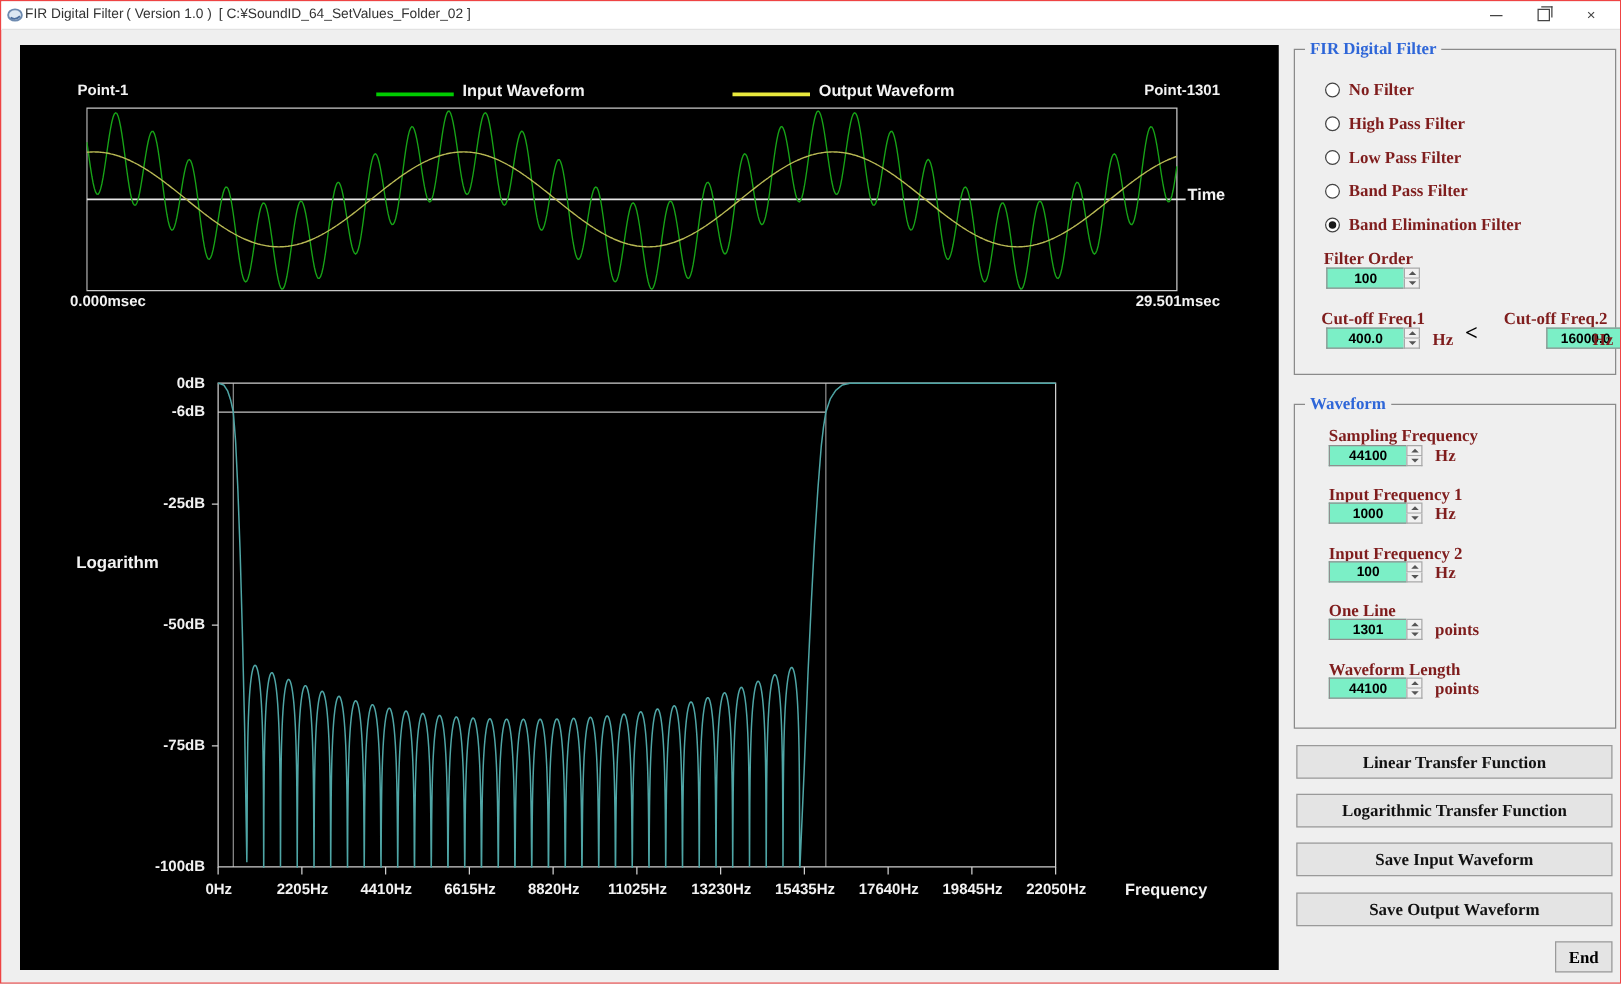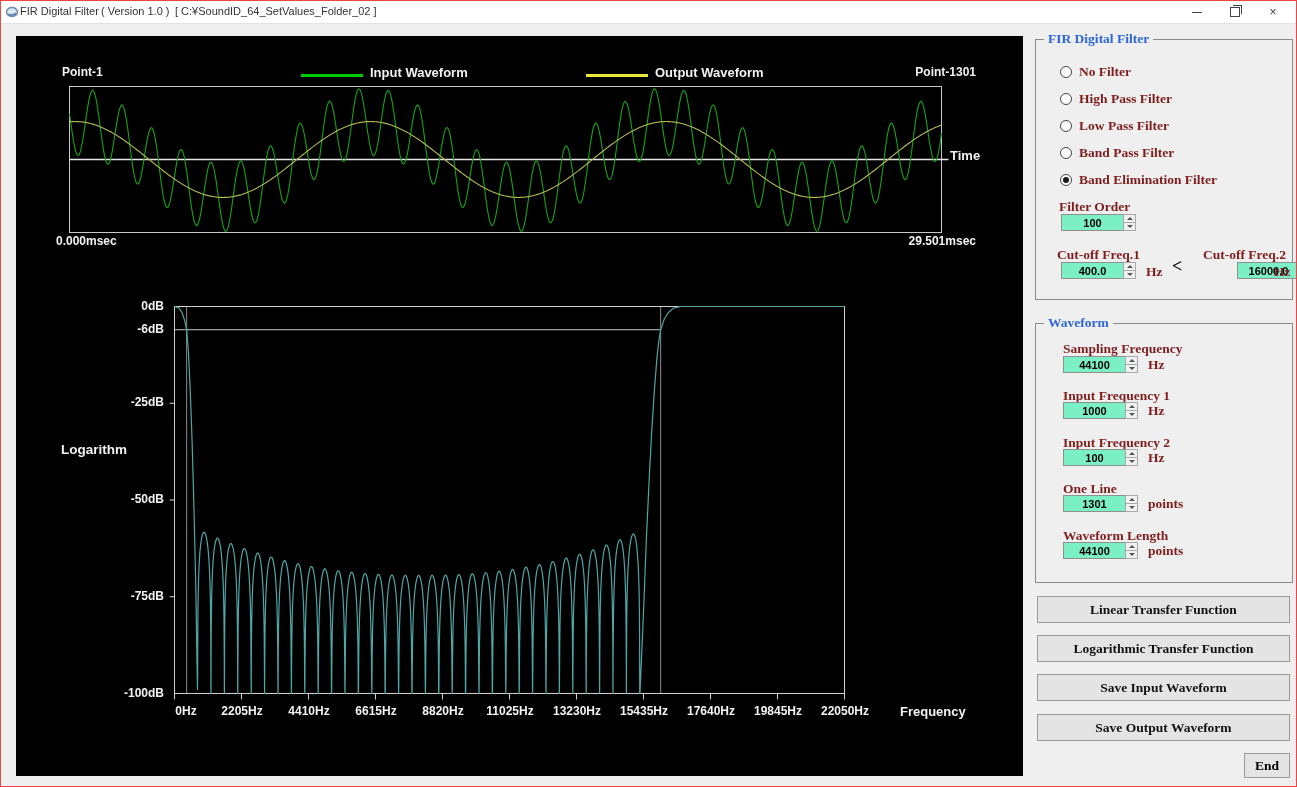--- a/index.html
+++ b/index.html
@@ -92,21 +92,21 @@
     <span class="lbl" style="left:45px;top:406px;font-size:13.5px">Logarithm</span>
     <div id="db-labels">
         <span class="lbl" style="left:98px;top:263px;width:50px;text-align:right">0dB</span>
         <span class="lbl" style="left:98px;top:286px;width:50px;text-align:right">-6dB</span>
         <span class="lbl" style="left:98px;top:359px;width:50px;text-align:right">-25dB</span>
         <span class="lbl" style="left:98px;top:456px;width:50px;text-align:right">-50dB</span>
         <span class="lbl" style="left:98px;top:553px;width:50px;text-align:right">-75dB</span>
         <span class="lbl" style="left:98px;top:650px;width:50px;text-align:right">-100dB</span>
       </div>
     <div id="hz-labels">
-        <span class="lbl" style="left:135px;top:668px;width:70px;text-align:center">0Hz</span>
+        <span class="lbl" style="left:124px;top:668px;width:70px;text-align:center">0Hz</span>
         <span class="lbl" style="left:191px;top:668px;width:70px;text-align:center">2205Hz</span>
         <span class="lbl" style="left:258px;top:668px;width:70px;text-align:center">4410Hz</span>
         <span class="lbl" style="left:325px;top:668px;width:70px;text-align:center">6615Hz</span>
         <span class="lbl" style="left:392px;top:668px;width:70px;text-align:center">8820Hz</span>
         <span class="lbl" style="left:459px;top:668px;width:70px;text-align:center">11025Hz</span>
         <span class="lbl" style="left:526px;top:668px;width:70px;text-align:center">13230Hz</span>
         <span class="lbl" style="left:593px;top:668px;width:70px;text-align:center">15435Hz</span>
         <span class="lbl" style="left:660px;top:668px;width:70px;text-align:center">17640Hz</span>
         <span class="lbl" style="left:727px;top:668px;width:70px;text-align:center">19845Hz</span>
         <span class="lbl" style="left:794px;top:668px;width:70px;text-align:center">22050Hz</span>

